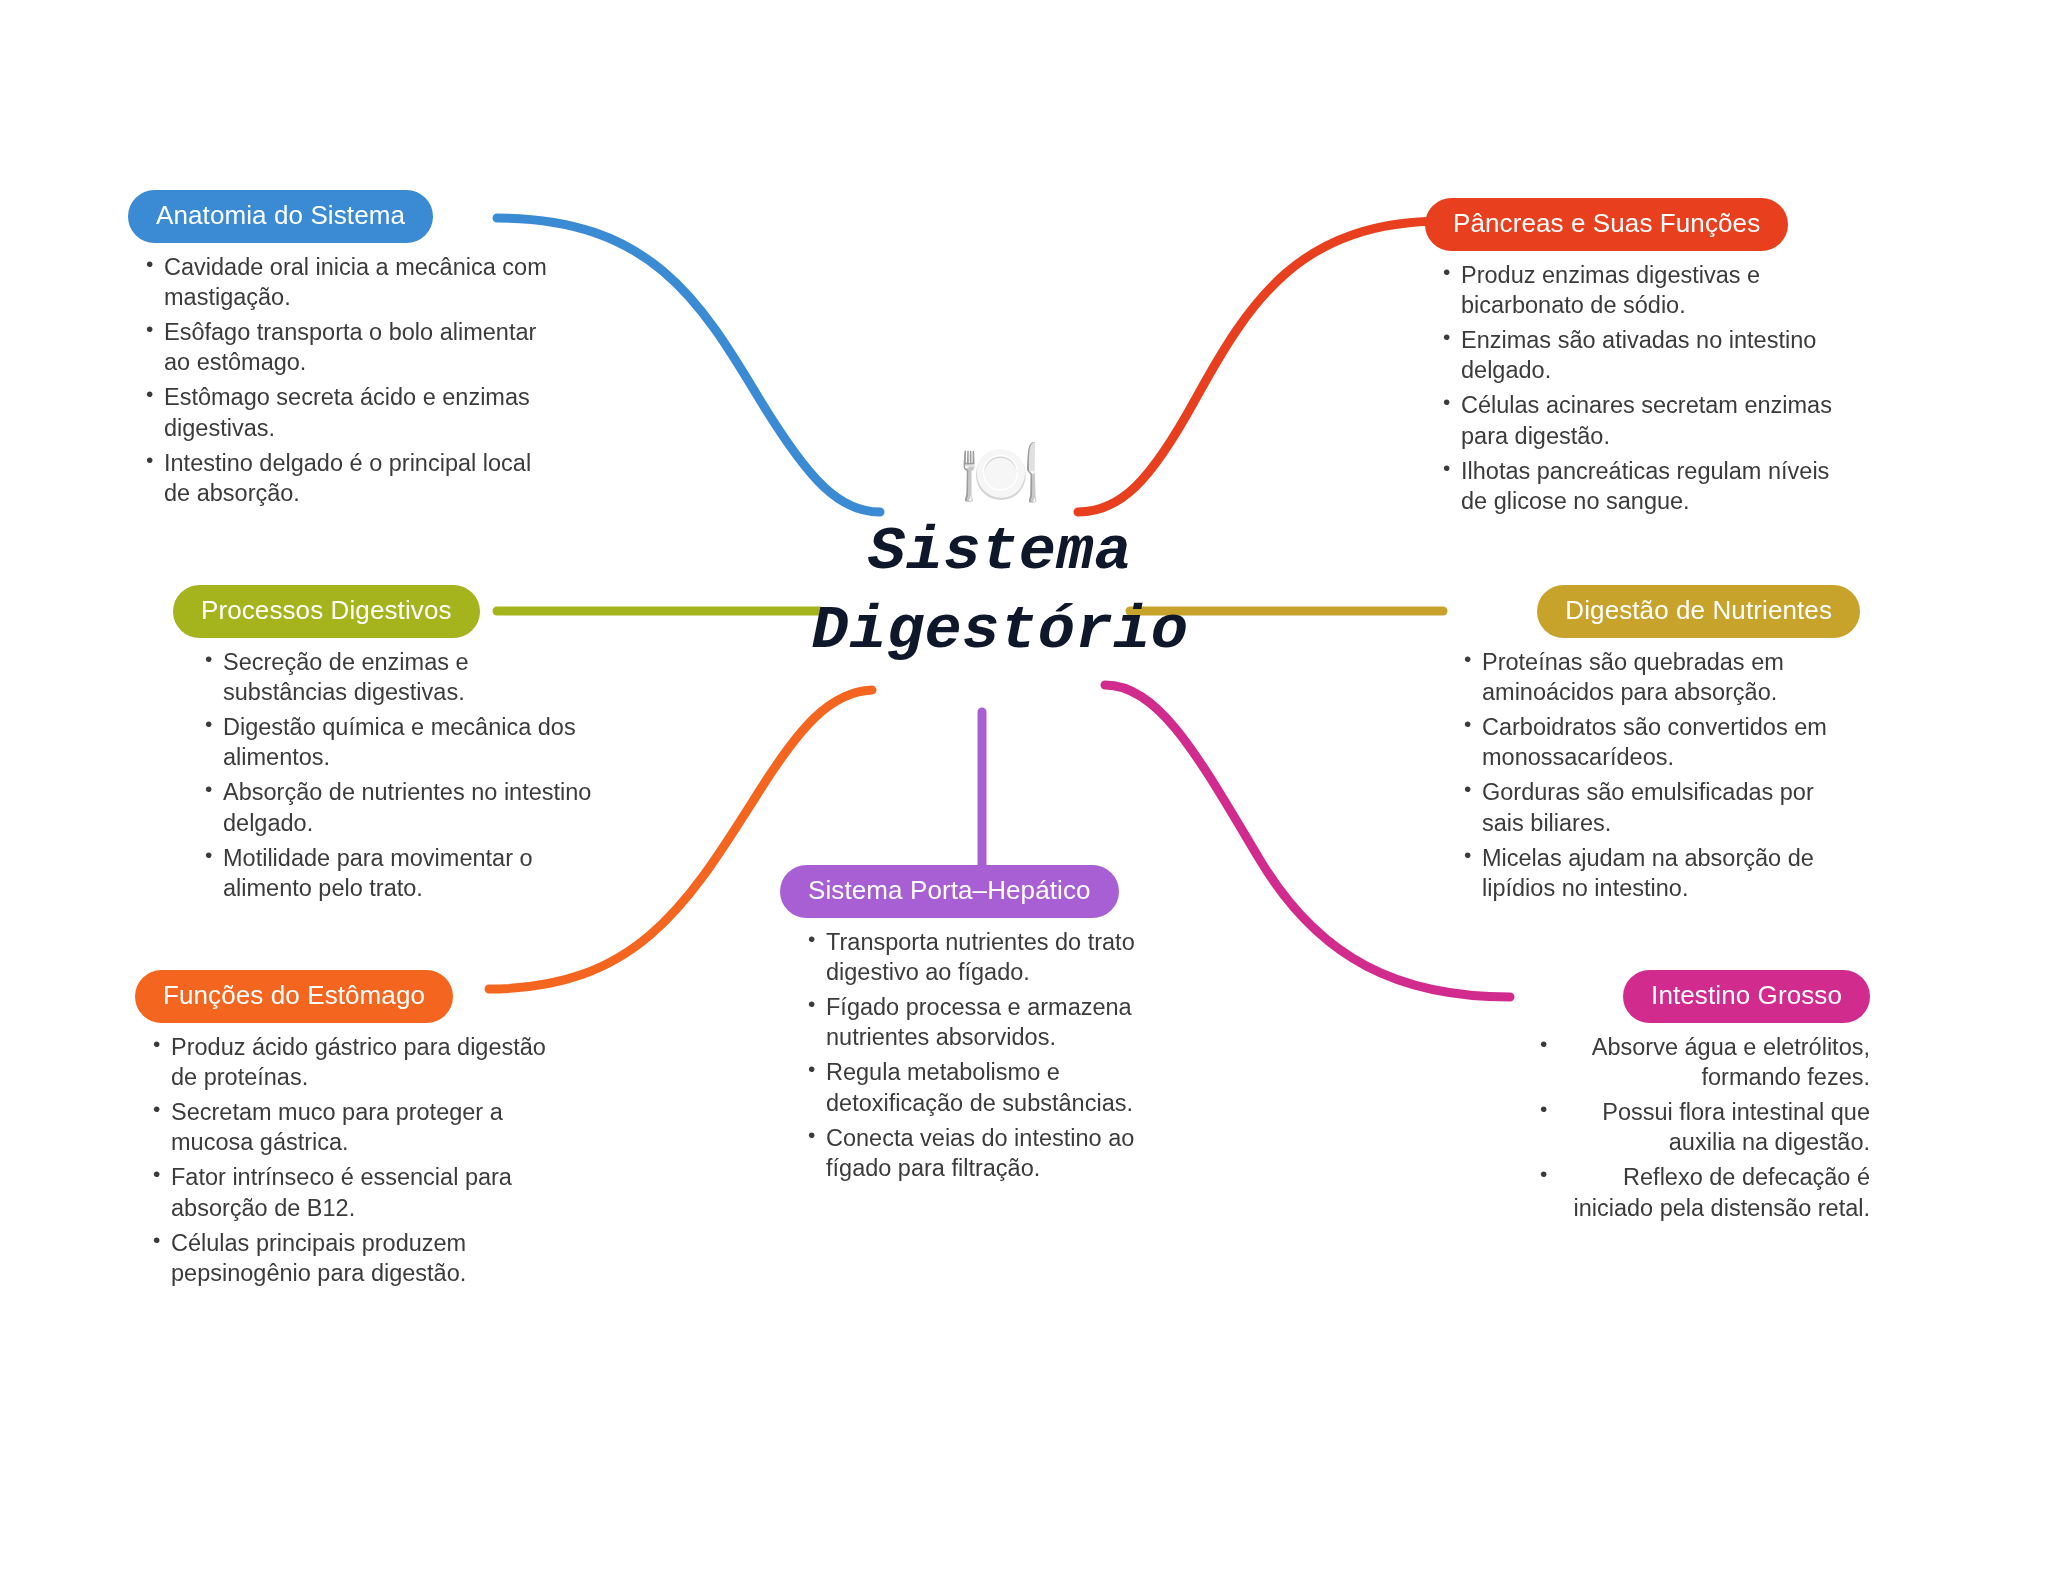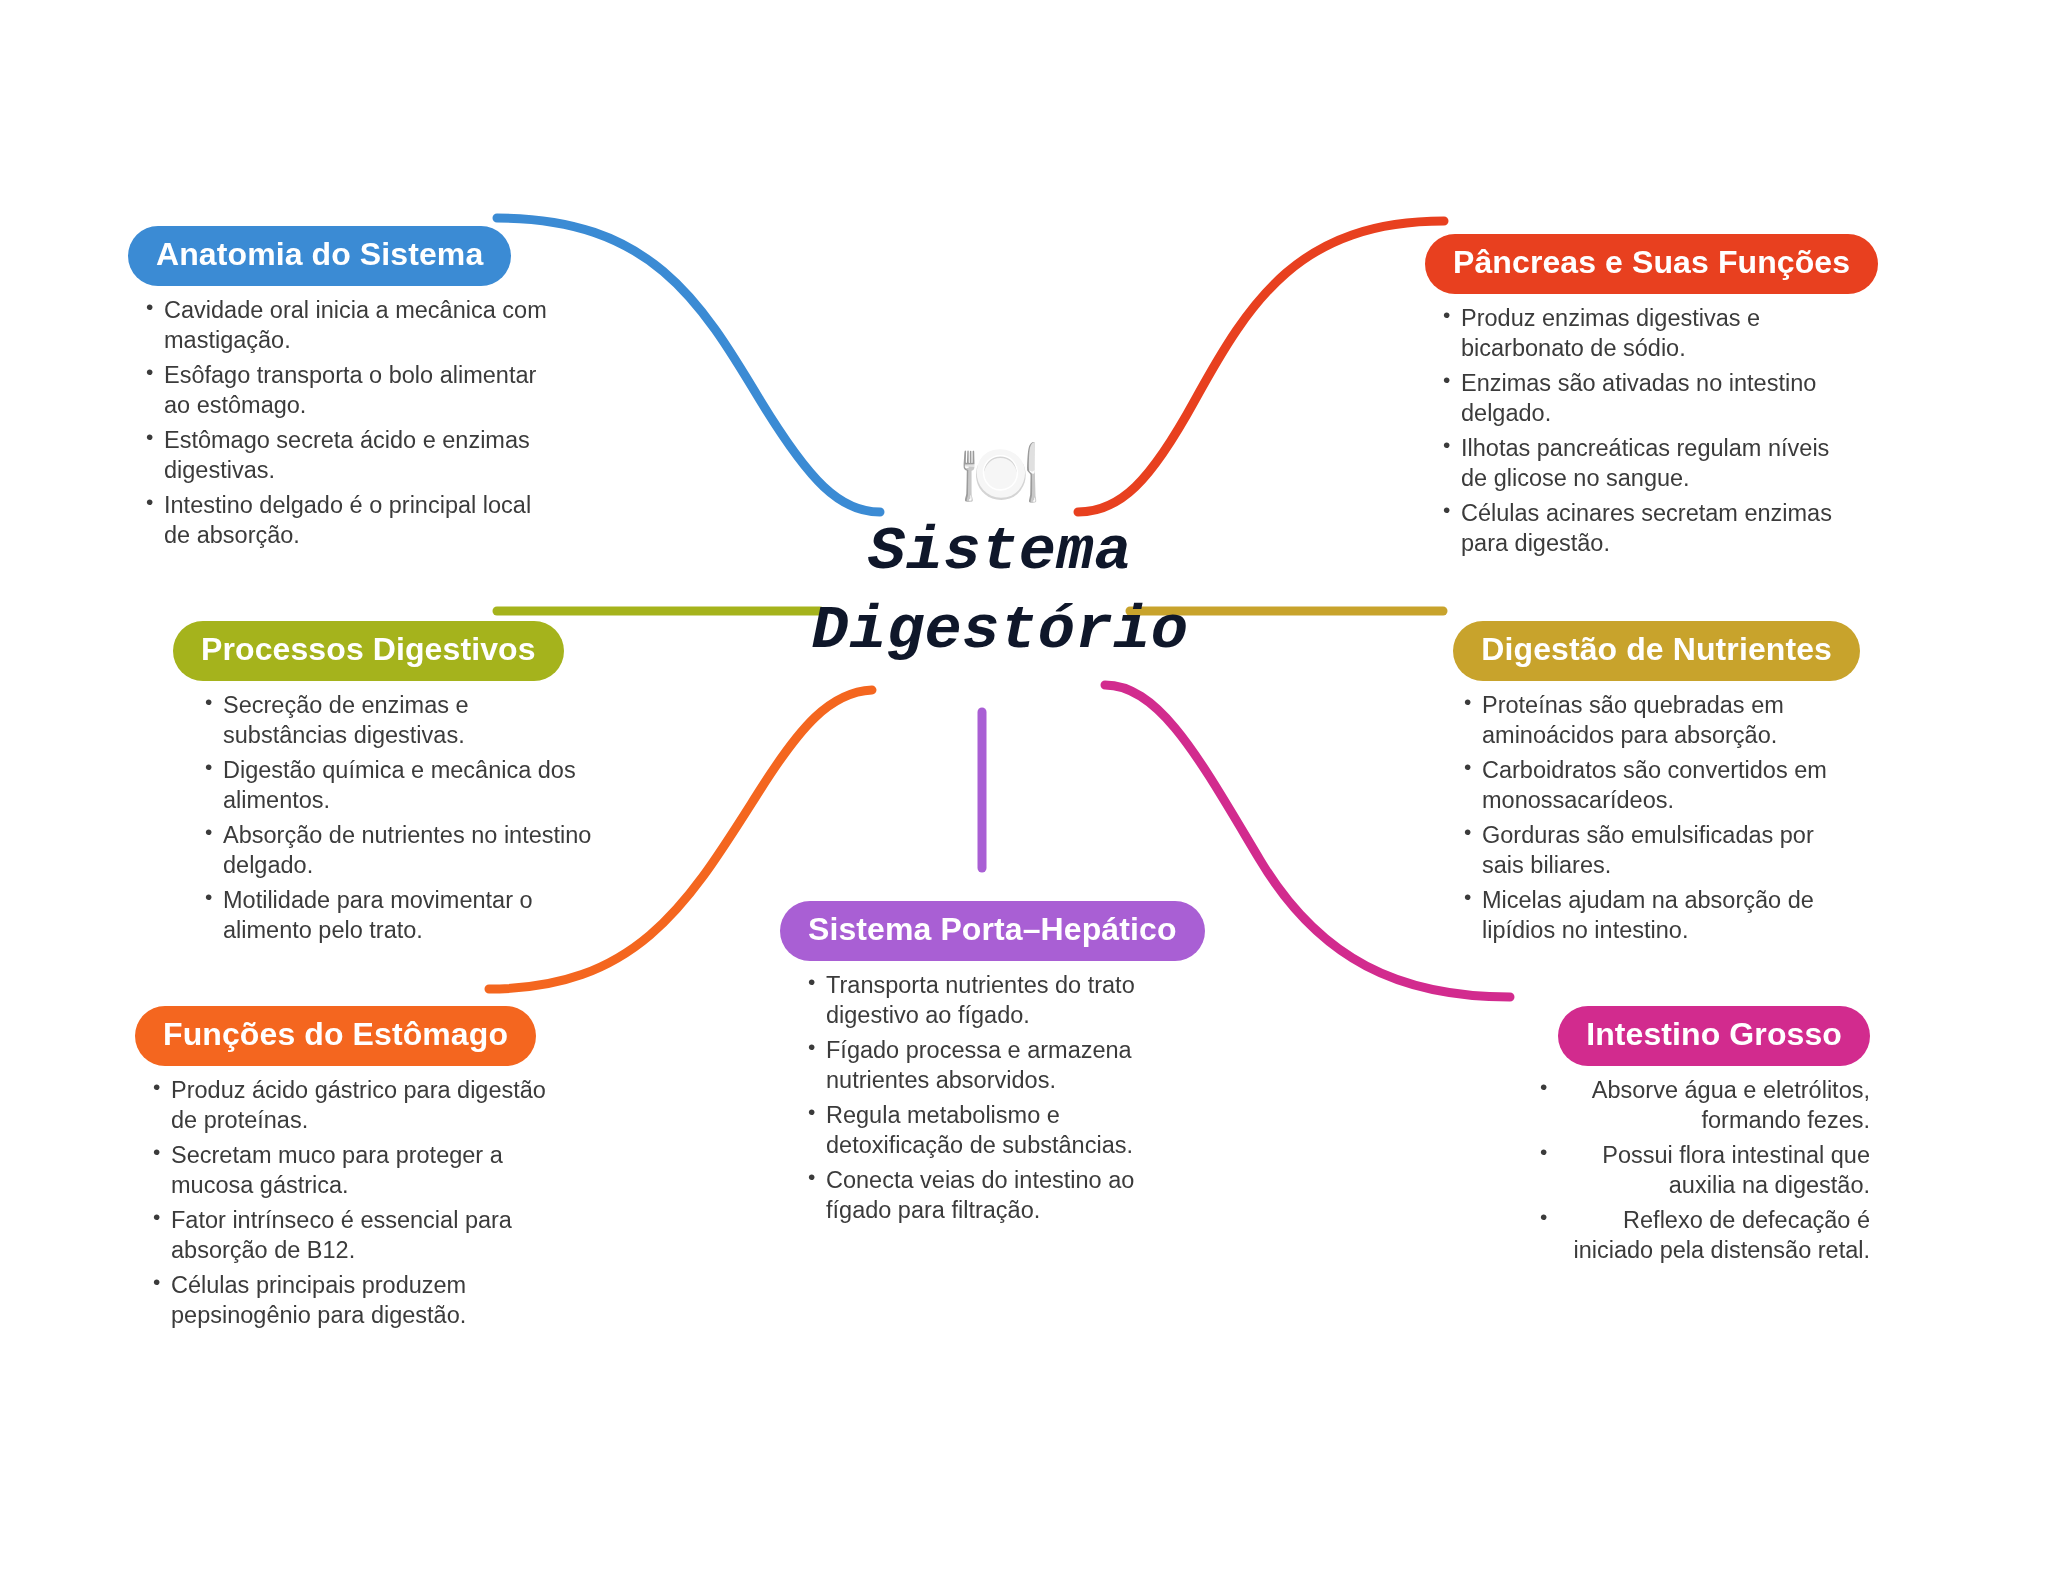--- a/index.html
+++ b/index.html
@@ -50,27 +50,26 @@
     letter-spacing: 0.5px;
   }
   .center-title .tl { display: block; }
 
   
   .branch { position: absolute; }
   .pill {
     display: inline-block;
     border-radius: 999px;
     color: #ffffff;
-    font-size: 32px;
-    font-weight: 700;
+    font-size: 26px;
+    font-weight: 400;
     letter-spacing: 0.1px;
     padding: 11px 28px 13px 28px;
     white-space: nowrap;
     line-height: 1.12;
-    margin-top: 36px;
   }
   .pill-row { display: block; }
   .pill-row.right { text-align: right; }
   .bullets {
     margin-top: 9px;
     list-style: none;
   }
   .bullets li {
     position: relative;
     padding-left: 22px;
@@ -141,22 +140,22 @@
       <li>Estômago secreta ácido e enzimas digestivas.</li>
       <li>Intestino delgado é o principal local de absorção.</li>
     </ul>
   </div>
 
   <div class="branch" id="b-pancreas">
     <span class="pill-row"><span class="pill" style="background: rgb(232, 64, 31);">Pâncreas e Suas Funções</span></span>
     <ul class="bullets">
       <li>Produz enzimas digestivas e bicarbonato de sódio.</li>
       <li>Enzimas são ativadas no intestino delgado.</li>
+      <li>Células acinares secretam enzimas para digestão.</li>
       <li>Ilhotas pancreáticas regulam níveis de glicose no sangue.</li>
-      <li>Células acinares secretam enzimas para digestão.</li>
     </ul>
   </div>
 
   <div class="branch" id="b-processos">
     <span class="pill-row"><span class="pill" style="background: rgb(165, 179, 28);">Processos Digestivos</span></span>
     <ul class="bullets">
       <li>Secreção de enzimas e substâncias digestivas.</li>
       <li>Digestão química e mecânica dos alimentos.</li>
       <li>Absorção de nutrientes no intestino delgado.</li>
       <li>Motilidade para movimentar o alimento pelo trato.</li>

